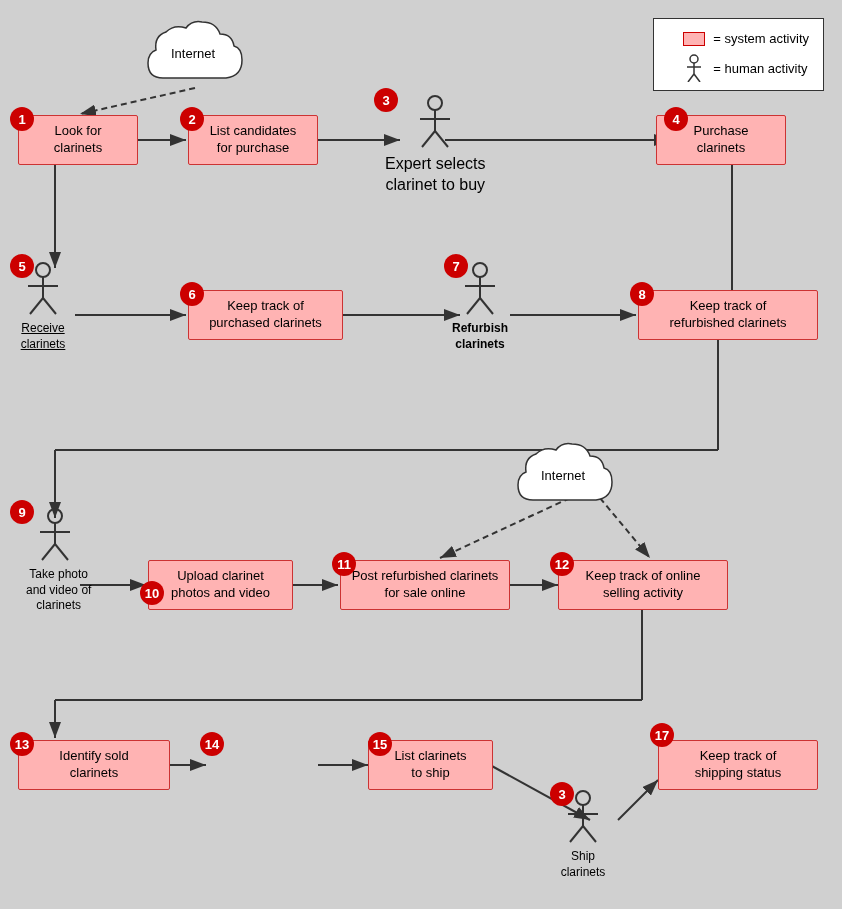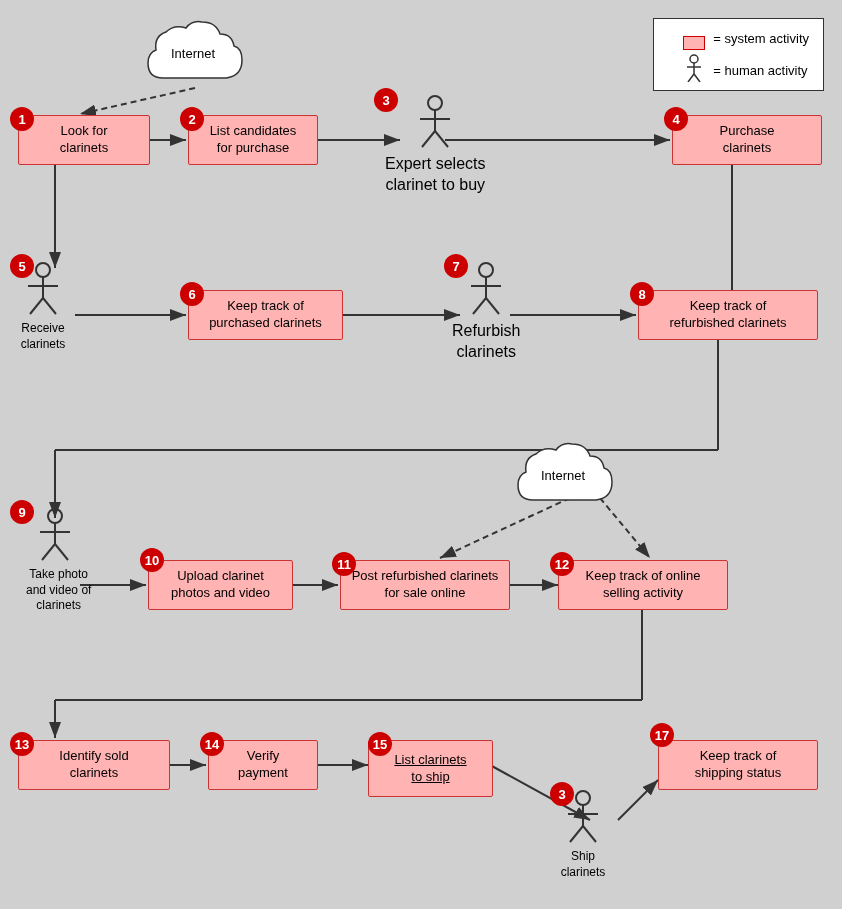--- a/index.html
+++ b/index.html
@@ -23,21 +23,21 @@
       top: 18px;
       right: 18px;
       background: white;
       border: 1.5px solid #333;
       padding: 8px 14px;
       font-size: 13px;
       line-height: 1.8;
     }
     .legend-row {
       display: flex;
-      align-items: flex-end;
+      align-items: center;
       gap: 8px;
       padding-left: 15px;
     }
     .legend-box {
       width: 22px;
       height: 14px;
       background: #ffb3b3;
       border: 1px solid #cc0000;
       display: inline-block;
     }
@@ -174,21 +174,21 @@
     </svg>
   </div>
 
   <div class="cloud" style="left:508px; top:440px;">
     <svg width="110" height="72" viewBox="0 0 110 72">
       <path d="M25,60 Q10,60 10,45 Q10,35 18,32 Q16,18 28,14 Q36,6 48,10 Q54,2 64,4 Q78,4 82,16 Q94,16 96,28 Q104,30 104,42 Q104,58 88,60 Z" fill="white" stroke="#333" stroke-width="1.5"></path>
       <text x="55" y="40" text-anchor="middle" font-size="13" font-family="Arial">Internet</text>
     </svg>
   </div>
 
-  <div class="activity-box" style="left:18px; top:115px; width:132px; height:50px;">
+  <div class="activity-box" style="left:18px; top:115px; width:120px; height:50px;">
     <span>Look for<br>clarinets</span>
   </div>
   <div class="badge" style="left:10px; top:107px;">1</div>
 
   <div class="activity-box" style="left:188px; top:115px; width:130px; height:50px;">
     <span>List candidates<br>for purchase</span>
   </div>
   <div class="badge" style="left:180px; top:107px;">2</div>
 
   <div style="position:absolute; left:385px; top:95px; text-align:center;">
@@ -196,26 +196,26 @@
       <circle cx="25" cy="8" r="7" fill="none" stroke="#333" stroke-width="2"></circle>
       <line x1="25" y1="15" x2="25" y2="36" stroke="#333" stroke-width="2"></line>
       <line x1="10" y1="24" x2="40" y2="24" stroke="#333" stroke-width="2"></line>
       <line x1="25" y1="36" x2="12" y2="52" stroke="#333" stroke-width="2"></line>
       <line x1="25" y1="36" x2="38" y2="52" stroke="#333" stroke-width="2"></line>
     </svg>
     <div style="font-size:16px; line-height:1.3;">Expert selects<br>clarinet to buy</div>
   </div>
   <div class="badge" style="left:374px; top:88px;">3</div>
 
-  <div class="activity-box" style="left:672px; top:115px; width:150px; height:50px;">
+  <div class="activity-box" style="left:656px; top:115px; width:130px; height:50px;">
     <span>Purchase<br>clarinets</span>
   </div>
   <div class="badge" style="left:664px; top:107px;">4</div>
 
-  <div style="position:absolute; left:18px; top:262px; text-align:center;">
+  <div style="position:absolute; left:18px; top:262px; text-align:center;text-decoration:underline;">
     <svg width="50" height="55" viewBox="0 0 50 55">
       <circle cx="25" cy="8" r="7" fill="none" stroke="#333" stroke-width="2"></circle>
       <line x1="25" y1="15" x2="25" y2="36" stroke="#333" stroke-width="2"></line>
       <line x1="10" y1="24" x2="40" y2="24" stroke="#333" stroke-width="2"></line>
       <line x1="25" y1="36" x2="12" y2="52" stroke="#333" stroke-width="2"></line>
       <line x1="25" y1="36" x2="38" y2="52" stroke="#333" stroke-width="2"></line>
     </svg>
     <div style="font-size:12px; line-height:1.3;">Receive<br>clarinets</div>
   </div>
   <div class="badge" style="left:10px; top:254px;">5</div>
@@ -226,21 +226,21 @@
   <div class="badge" style="left:180px; top:282px;">6</div>
 
   <div style="position:absolute; left:452px; top:262px; text-align:center;">
     <svg width="50" height="55" viewBox="0 0 50 55">
       <circle cx="25" cy="8" r="7" fill="none" stroke="#333" stroke-width="2"></circle>
       <line x1="25" y1="15" x2="25" y2="36" stroke="#333" stroke-width="2"></line>
       <line x1="10" y1="24" x2="40" y2="24" stroke="#333" stroke-width="2"></line>
       <line x1="25" y1="36" x2="12" y2="52" stroke="#333" stroke-width="2"></line>
       <line x1="25" y1="36" x2="38" y2="52" stroke="#333" stroke-width="2"></line>
     </svg>
-    <div style="font-size:16px; line-height:1.3;">Refurbish<br>clarinets</div>
+    <div style="font-size:12px; line-height:1.3;font-weight:bold;">Refurbish<br>clarinets</div>
   </div>
   <div class="badge" style="left:444px; top:254px;">7</div>
 
   <div class="activity-box" style="left:638px; top:290px; width:180px; height:50px;">
     <span>Keep track of<br>refurbished clarinets</span>
   </div>
   <div class="badge" style="left:630px; top:282px;">8</div>
 
   <div style="position:absolute; left:18px; top:508px; text-align:center;">
     <svg width="50" height="55" viewBox="0 0 50 55">
@@ -250,43 +250,40 @@
       <line x1="25" y1="36" x2="12" y2="52" stroke="#333" stroke-width="2"></line>
       <line x1="25" y1="36" x2="38" y2="52" stroke="#333" stroke-width="2"></line>
     </svg>
     <div style="font-size:12px; line-height:1.3;margin-left:8px;">Take photo<br>and video of<br>clarinets</div>
   </div>
   <div class="badge" style="left:10px; top:500px;">9</div>
 
   <div class="activity-box" style="left:148px; top:560px; width:145px; height:50px;">
     <span>Upload clarinet<br>photos and video</span>
   </div>
-  <div class="badge" style="left:140px; top:548px;">10</div>
+  <div class="badge" style="left:140px; top:581px;">10</div>
 
   <div class="activity-box" style="left:340px; top:560px; width:170px; height:50px;">
     <span>Post refurbished clarinets<br>for sale online</span>
   </div>
   <div class="badge" style="left:332px; top:552px;">11</div>
 
   <div class="activity-box" style="left:558px; top:560px; width:170px; height:50px;">
     <span>Keep track of online<br>selling activity</span>
   </div>
   <div class="badge" style="left:550px; top:552px;">12</div>
 
   <div class="activity-box" style="left:18px; top:740px; width:152px; height:50px;">
     <span>Identify sold<br>clarinets</span>
   </div>
   <div class="badge" style="left:10px; top:732px;">13</div>
 
-  <div class="activity-box" style="left:208px; top:740px; width:110px; height:50px;">
-    <span>Verify<br>payment</span>
-  </div>
   <div class="badge" style="left:200px; top:732px;">14</div>
 
-  <div class="activity-box" style="left:368px; top:740px; width:125px; height:57px;text-decoration:underline;">
+  <div class="activity-box" style="left:368px; top:740px; width:125px; height:50px;">
     <span>List clarinets<br>to ship</span>
   </div>
   <div class="badge" style="left:368px; top:732px;">15</div>
 
   <div style="position:absolute; left:558px; top:790px; text-align:center;">
     <svg width="50" height="55" viewBox="0 0 50 55">
       <circle cx="25" cy="8" r="7" fill="none" stroke="#333" stroke-width="2"></circle>
       <line x1="25" y1="15" x2="25" y2="36" stroke="#333" stroke-width="2"></line>
       <line x1="10" y1="24" x2="40" y2="24" stroke="#333" stroke-width="2"></line>
       <line x1="25" y1="36" x2="12" y2="52" stroke="#333" stroke-width="2"></line>

